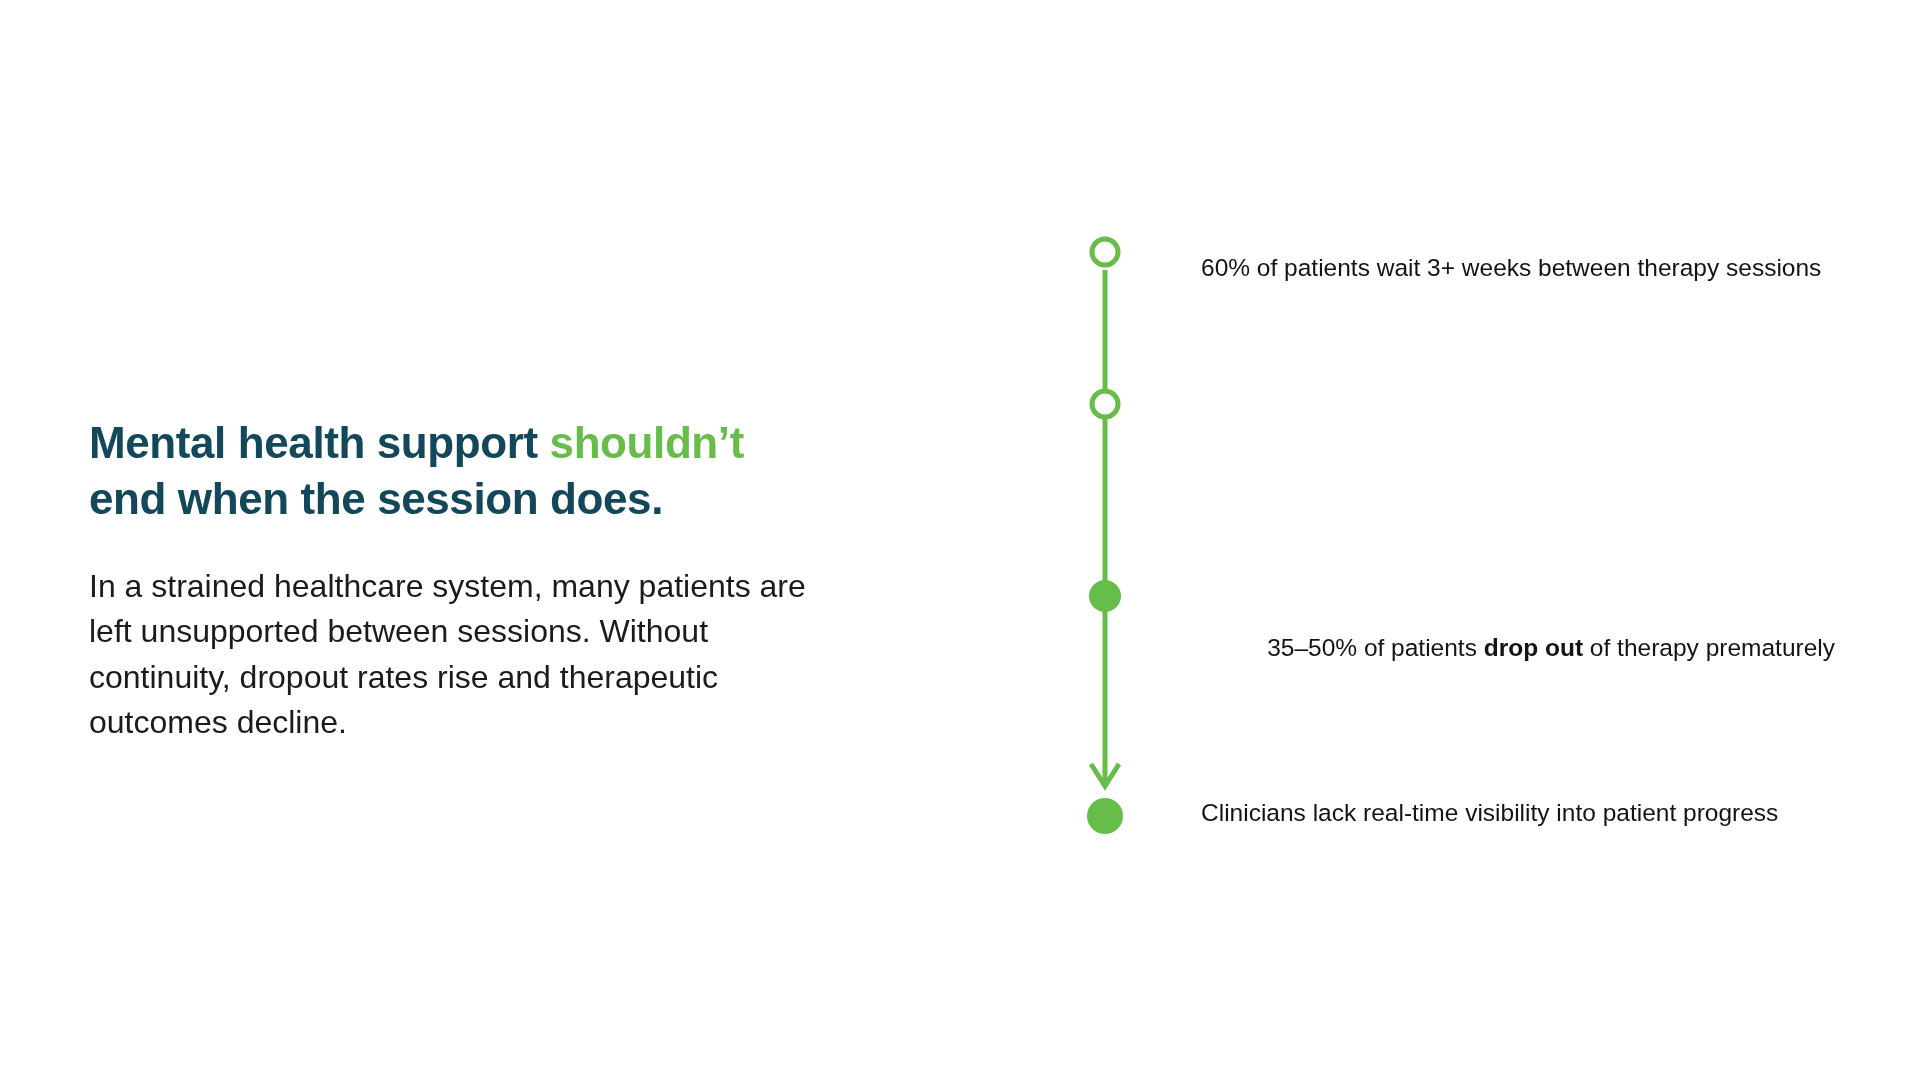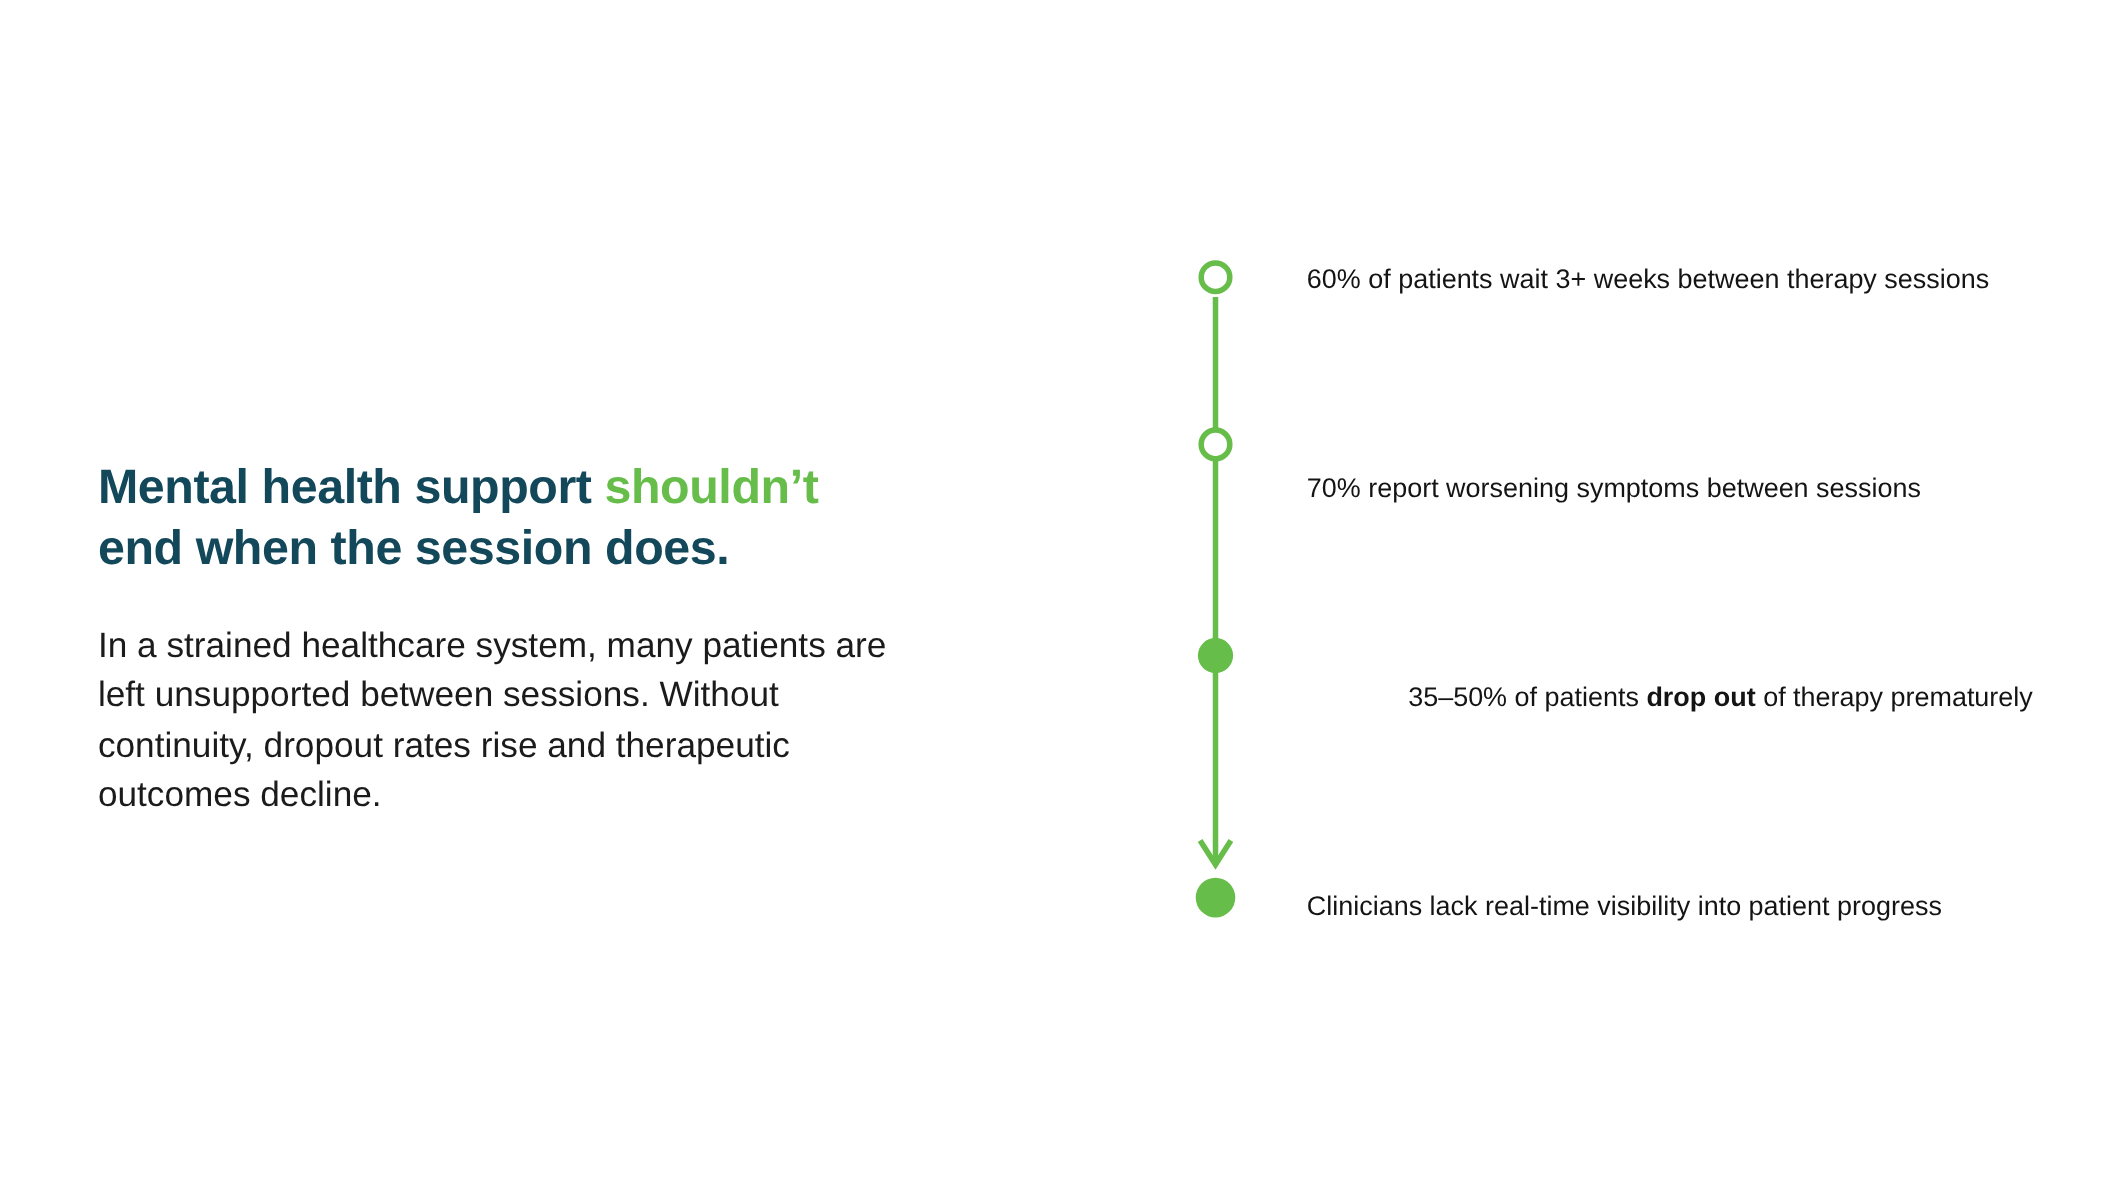--- a/index.html
+++ b/index.html
@@ -79,35 +79,35 @@
     height: 660px;
   }
 
   .timeline-item {
     position: absolute;
     left: 108px;
     width: 660px;
   }
 
   .item-text {
-    margin: 0;
+    margin: 13px;
     font-size: 24.5px;
     line-height: 1.36;
     font-weight: 400;
     color: #141414;
   }
   .item-text .em {
     font-weight: 700;
   }
 
   
   .item-0 { top: 0px; }
   .item-1 { top: 190px; }
   .item-2 { top: 380px; text-align: right; }
-  .item-3 { top: 570px; }
+  .item-3 { top: 545px; }
 </style>
 </head>
 <body>
 
 <div class="slide">
 
   <div class="left-col">
 
     <h1 class="headline"><span>Mental health support </span><span class="hl-accent">shouldn’t</span><span> end when the session does.</span></h1>
 
@@ -131,23 +131,20 @@
 
       <circle cx="25" cy="578" r="18" fill="#66bd4a"></circle>
     </svg>
 
     <div class="timeline-items">
 
       <div class="timeline-item item-0">
         <p class="item-text"><span>60% of patients wait 3+ weeks between therapy sessions</span><span class="em"></span><span></span></p>
       </div>
 
-      <div class="timeline-item item-1">
-        <p class="item-text"><span>70% report worsening symptoms between sessions</span><span class="em"></span><span></span></p>
-      </div>
 
       <div class="timeline-item item-2">
         <p class="item-text"><span>35–50% of patients </span><span class="em">drop out</span><span> of therapy prematurely</span></p>
       </div>
 
       <div class="timeline-item item-3">
         <p class="item-text"><span>Clinicians lack real-time visibility into patient progress</span><span class="em"></span><span></span></p>
       </div>
 
     </div>

